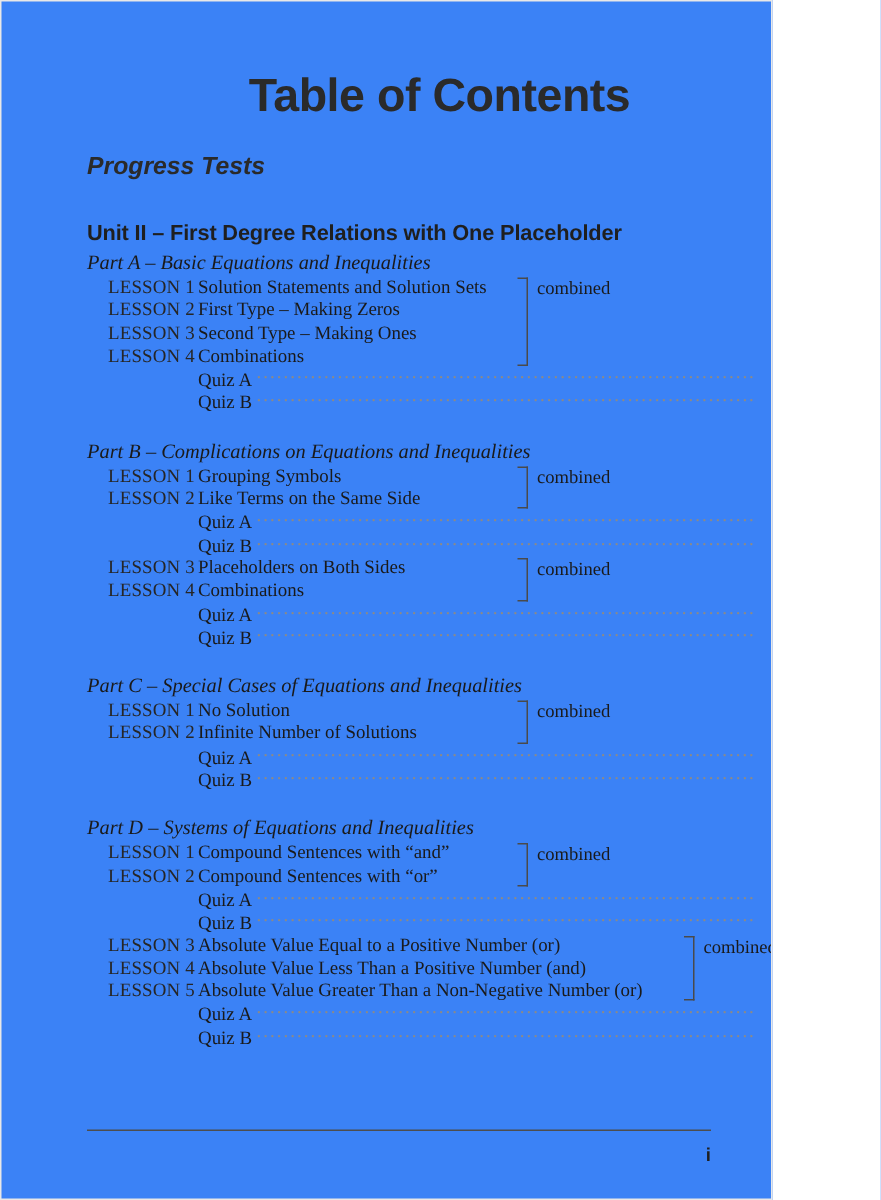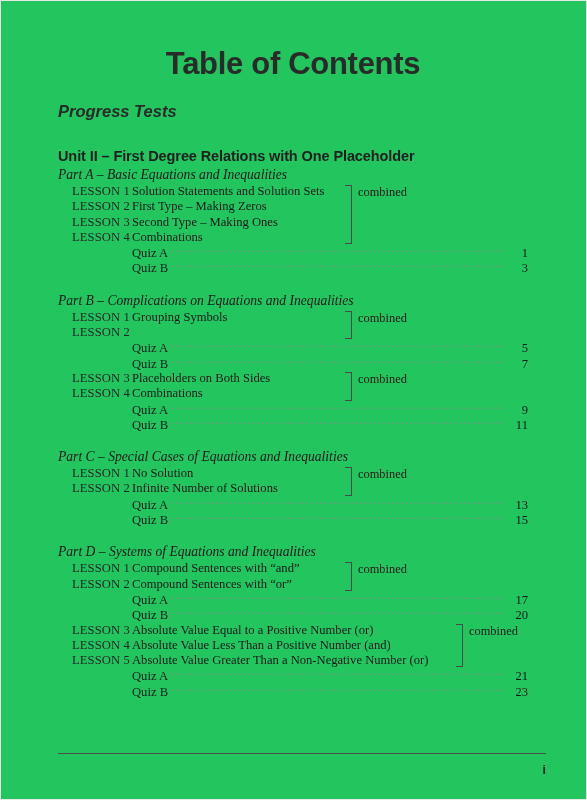--- a/index.html
+++ b/index.html
@@ -2,23 +2,23 @@
 <html><head>
 <meta charset="utf-8">
 <style>
   html, body {
     margin: 0;
     padding: 0;
     background: #ffffff;
   }
   .page {
     position: relative;
-    width: 587px;
+    width: 515px;
     height: 800px;
-    background: #22c55e;
+    background: #3b82f6;
     box-sizing: border-box;
     border: 1px solid #e8e8e8;
     overflow: hidden;
     font-family: "Liberation Serif", serif;
     color: #1a1a1a;
   }
   .content {
     position: absolute;
     left: 57px;
     top: 0;
@@ -231,20 +231,21 @@
         </div>
         <div class="part">
           <div class="part-title">Part B – Complications on Equations and Inequalities</div>
           <div class="rows">
             <div class="row lesson">
               <span class="lesson-label">LESSON 1</span>
               <span class="lesson-title">Grouping Symbols</span>
             </div>
             <div class="row lesson">
               <span class="lesson-label">LESSON 2</span>
+              <span class="lesson-title">Like Terms on the Same Side</span>
             </div>
             <div class="row quiz">
               <span class="lesson-label"></span>
               <span class="quiz-name">Quiz A</span>
               <span class="leader"></span>
               <span class="page-num">5</span>
             </div>
             <div class="row quiz">
               <span class="lesson-label"></span>
               <span class="quiz-name">Quiz B</span>

